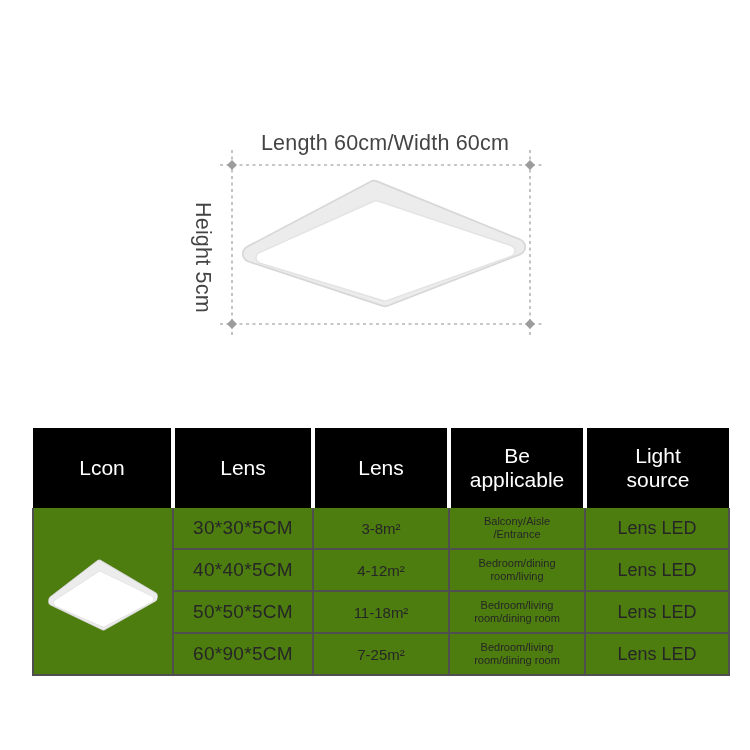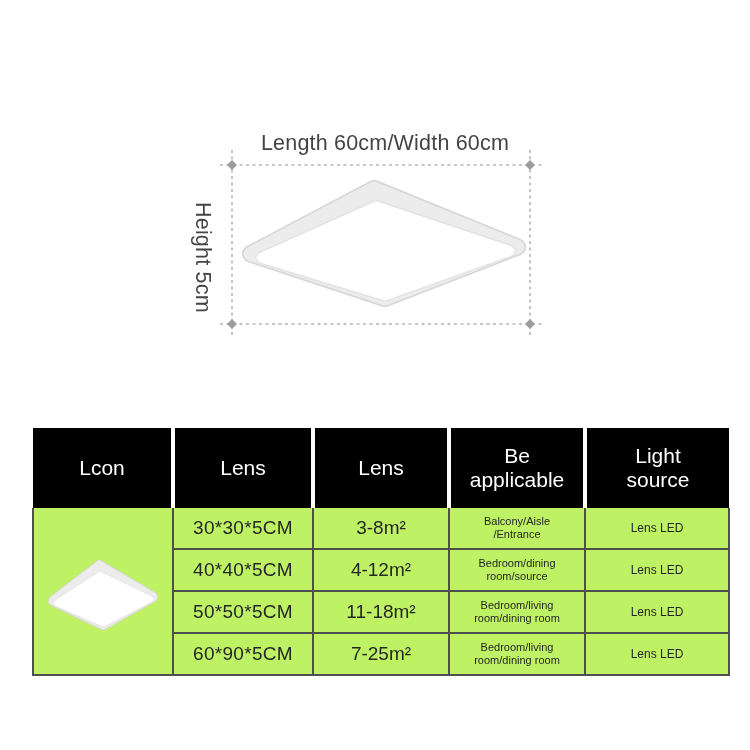--- a/index.html
+++ b/index.html
@@ -27,27 +27,27 @@
     position:absolute;left:32px;top:428px;width:696px;
     border-collapse:collapse;table-layout:fixed;
   }
   table.spec th{
     background:#000000;color:#ffffff;font-weight:normal;font-size:21px;
     height:44px;padding:16px;text-align:center;vertical-align:middle;overflow:hidden;
   }
   table.spec th:not(:last-child){border-right:4px solid #ffffff;}
   table.spec td{
     border:2px solid #4f4f4f;height:40px;padding:0;
-    text-align:center;vertical-align:middle;color:#262626;background:#bef264;
+    text-align:center;vertical-align:middle;color:#262626;background:#4d7c0f;
   }
   table.spec tr.first-row td{border-top:none;}
   td.icon-cell{border-left:none;border-top:none;}
-  td.light-cell{border-right:none;font-size:12px;}
+  td.light-cell{border-right:none;font-size:18px;}
   td.size-cell{font-size:19px;letter-spacing:0.3px;}
-  td.space-cell{font-size:19px;}
+  td.space-cell{font-size:15px;}
   td.appl-cell{font-size:11px;line-height:1.15;white-space:pre-line;}
   #lamp-small{width:114px;height:80px;display:block;margin:8px auto 0 auto;}
 </style>
 </head>
 <body>
 
 <svg width="0" height="0" style="position:absolute" aria-hidden="true">
   <symbol id="lamp-shape" viewBox="0 0 300 145" preserveAspectRatio="none">
 
     <polygon points="140,17 285,76 151,128 15,83" fill="#ebebeb" stroke="#d7d7d7" stroke-width="18" stroke-linejoin="round"></polygon>
@@ -107,21 +107,21 @@
       <td class="size-cell">30*30*5CM</td>
       <td class="space-cell">3-8m²</td>
       <td class="appl-cell">Balcony/Aisle
 /Entrance</td>
       <td class="light-cell">Lens LED</td>
     </tr>
     <tr>
       <td class="size-cell">40*40*5CM</td>
       <td class="space-cell">4-12m²</td>
       <td class="appl-cell">Bedroom/dining
-room/source</td>
+room/living</td>
       <td class="light-cell">Lens LED</td>
     </tr>
     <tr>
       <td class="size-cell">50*50*5CM</td>
       <td class="space-cell">11-18m²</td>
       <td class="appl-cell">Bedroom/living
 room/dining room</td>
       <td class="light-cell">Lens LED</td>
     </tr>
     <tr>

